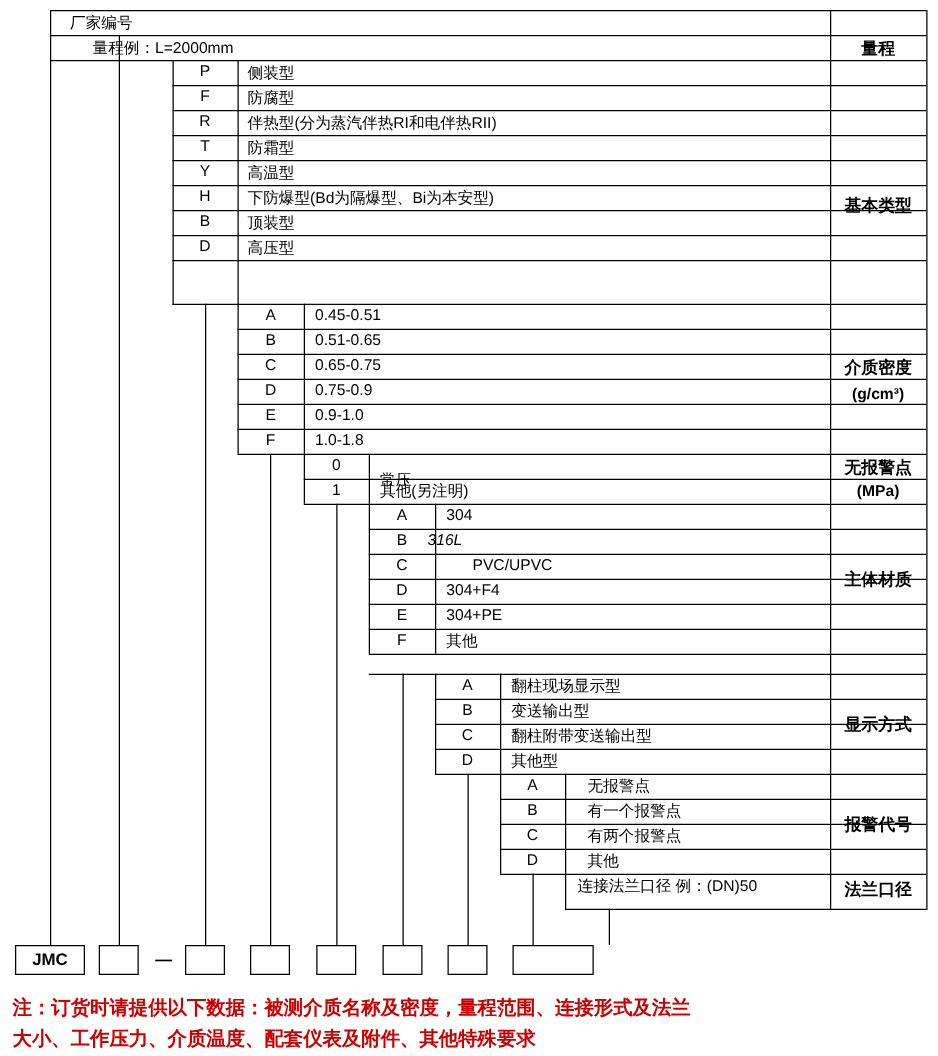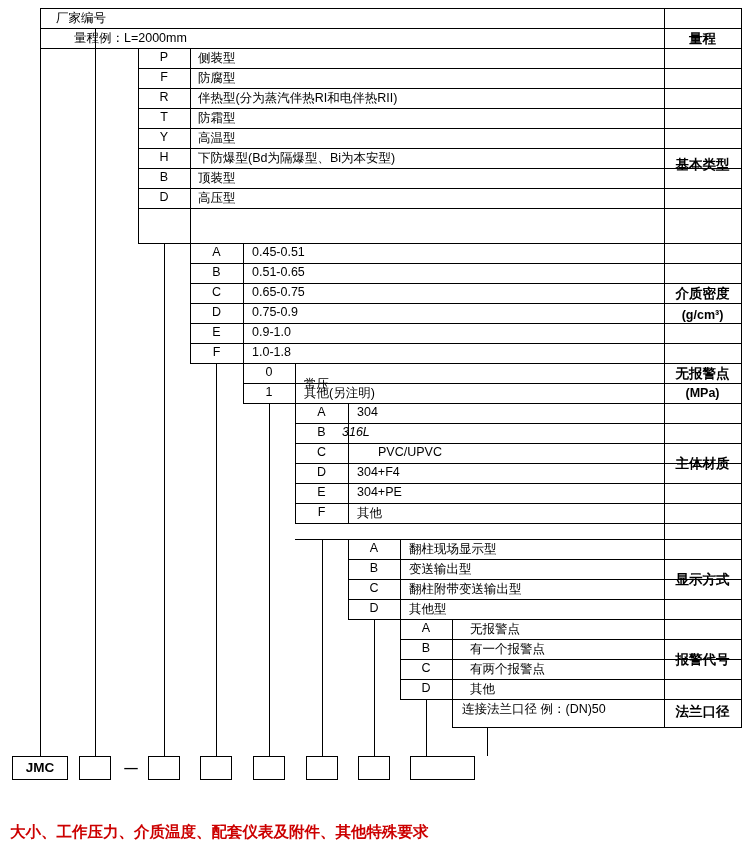--- a/index.html
+++ b/index.html
@@ -262,15 +262,16 @@
 
   <div class="box" style="left:306px; top:756px; width:32px;"></div>
   <div class="box-label" style="left:306px; top:756px; width:32px;"></div>
 
   <div class="box" style="left:358px; top:756px; width:32px;"></div>
   <div class="box-label" style="left:358px; top:756px; width:32px;"></div>
 
   <div class="box" style="left:410px; top:756px; width:65px;"></div>
   <div class="box-label" style="left:410px; top:756px; width:65px;"></div>
 
+  <div class="note" style="left:10px; top:794px;">注：订货时请提供以下数据：被测介质名称及密度，量程范围、连接形式及法兰</div>
   <div class="note" style="left:10px; top:819px;">大小、工作压力、介质温度、配套仪表及附件、其他特殊要求</div>
 
 </div>
 
 </body></html>

